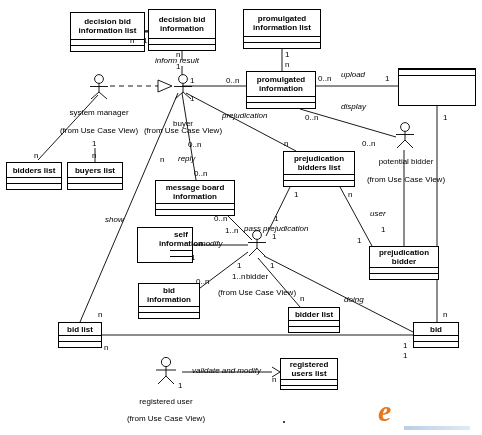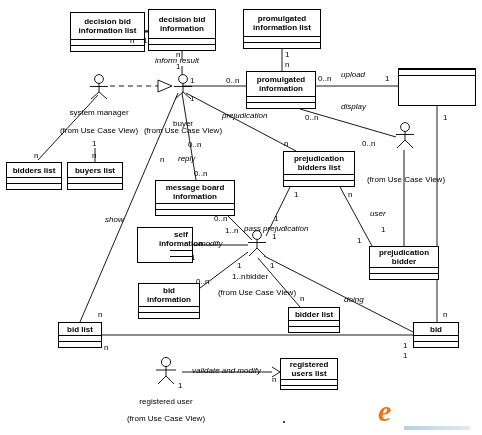--- a/index.html
+++ b/index.html
@@ -269,20 +269,21 @@
   <div class="actorlabel" style="left:143px;top:108px;width:80px;margin-top:11px;">buyer</div>
   <div class="actorlabel" style="left:113px;top:126px;width:140px;">(from Use Case View)</div>
 
   <svg class="actor" style="left:394px;top:122px;" width="22" height="28" viewBox="0 0 22 28">
     <circle cx="11" cy="5" r="4.4" fill="#fff" stroke="#000" stroke-width="0.9"></circle>
     <line x1="11" y1="9.5" x2="11" y2="18" stroke="#000" stroke-width="0.9"></line>
     <line x1="2" y1="12.5" x2="20" y2="12.5" stroke="#000" stroke-width="0.9"></line>
     <line x1="11" y1="18" x2="3" y2="26" stroke="#000" stroke-width="0.9"></line>
     <line x1="11" y1="18" x2="19" y2="26" stroke="#000" stroke-width="0.9"></line>
   </svg>
+  <div class="actorlabel" style="left:356px;top:157px;width:100px;">potential bidder</div>
   <div class="actorlabel" style="left:336px;top:175px;width:140px;">(from Use Case View)</div>
 
   <svg class="actor" style="left:246px;top:230px;" width="22" height="28" viewBox="0 0 22 28">
     <circle cx="11" cy="5" r="4.4" fill="#fff" stroke="#000" stroke-width="0.9"></circle>
     <line x1="11" y1="9.5" x2="11" y2="18" stroke="#000" stroke-width="0.9"></line>
     <line x1="2" y1="12.5" x2="20" y2="12.5" stroke="#000" stroke-width="0.9"></line>
     <line x1="11" y1="18" x2="3" y2="26" stroke="#000" stroke-width="0.9"></line>
     <line x1="11" y1="18" x2="19" y2="26" stroke="#000" stroke-width="0.9"></line>
   </svg>
   <div class="actorlabel" style="left:227px;top:272px;width:60px;">bidder</div>

